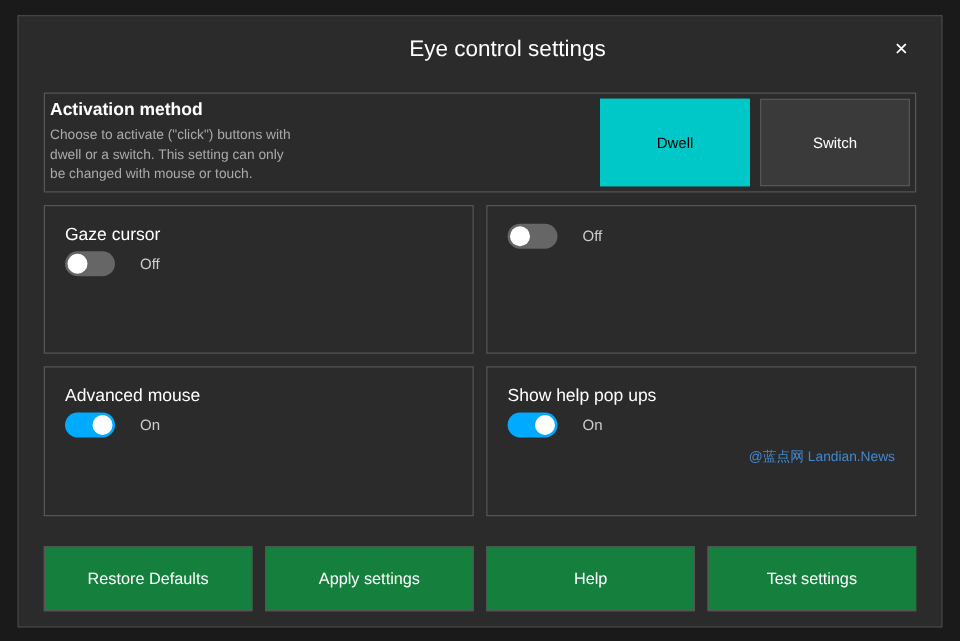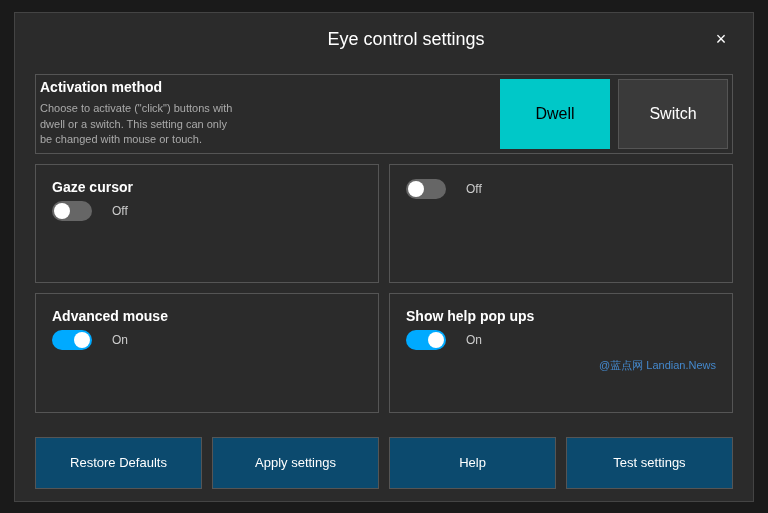--- a/index.html
+++ b/index.html
@@ -82,26 +82,26 @@
       color: #aaaaaa;
       line-height: 1.4;
     }
     .activation-buttons {
       display: flex;
       gap: 8px;
       flex: 1;
       justify-content: flex-end;
     }
     .act-btn {
-      width: 110px;
+      width: 120px;
       height: 70px;
       border: 1px solid #555;
       background: #3a3a3a;
       color: #ffffff;
-      font-size: 16px;
+      font-size: 12px;
       cursor: pointer;
       display: flex;
       align-items: center;
       justify-content: center;
     }
     .act-btn.active {
       background: #00c8c8;
       border-color: #00c8c8;
       color: #000000;
     }
@@ -114,21 +114,21 @@
     }
     .toggle-card {
       border: 1px solid #555;
       padding: 14px 16px;
       display: flex;
       flex-direction: column;
       gap: 6px;
     }
     .toggle-card h3 {
       font-size: 14px;
-      font-weight: 700;
+      font-weight: 400;
     }
     .toggle-row {
       display: flex;
       align-items: center;
       gap: 20px;
     }
     .toggle-switch {
       position: relative;
       width: 40px;
       height: 20px;
@@ -166,21 +166,21 @@
     }
     .bottom-bar {
       display: flex;
       gap: 10px;
       padding: 12px 20px;
       flex-shrink: 0;
     }
     .bottom-btn {
       flex: 1;
       height: 52px;
-      background: #0c4a6e;
+      background: #15803d;
       border: 1px solid #555;
       color: #ffffff;
       font-size: 13px;
       cursor: pointer;
       display: flex;
       align-items: center;
       justify-content: center;
     }
   </style>
 </head>

